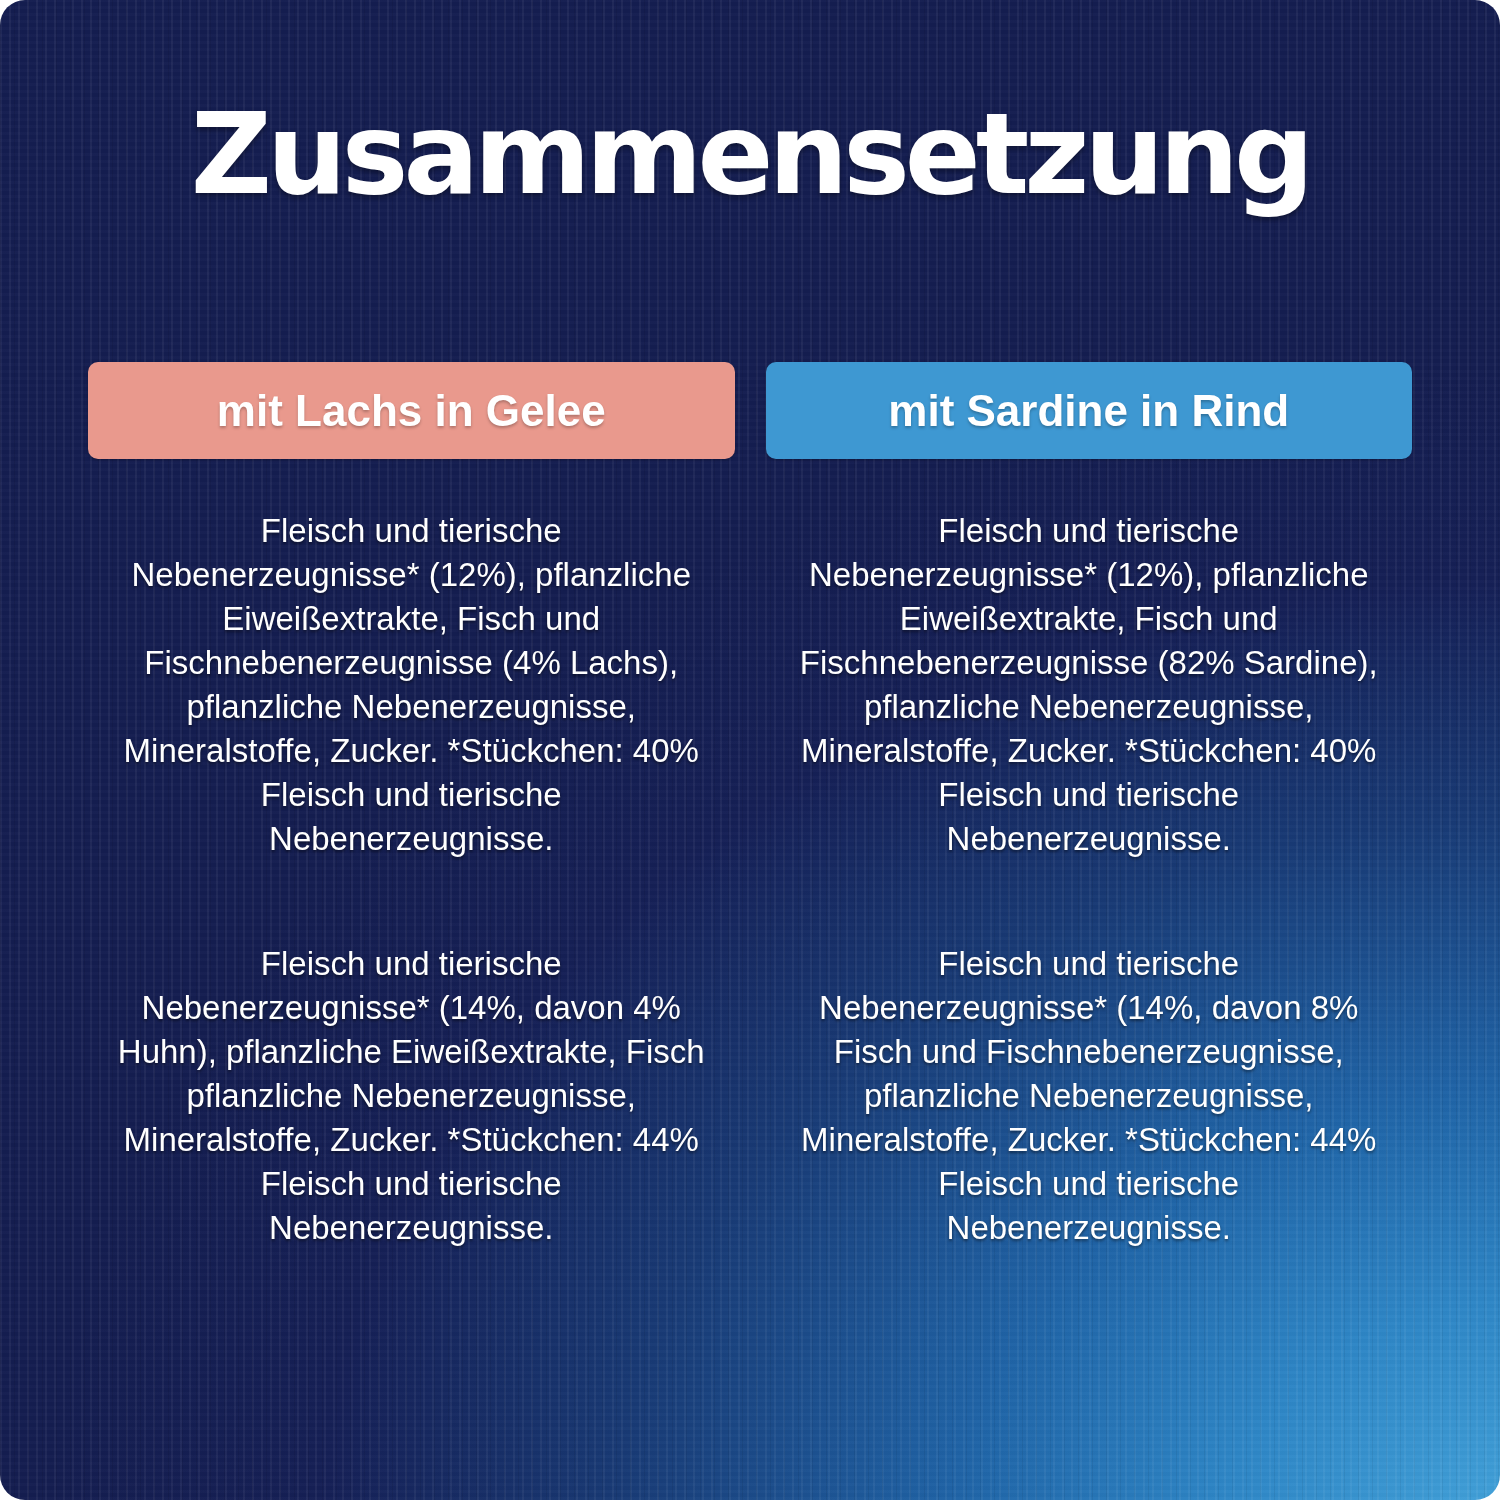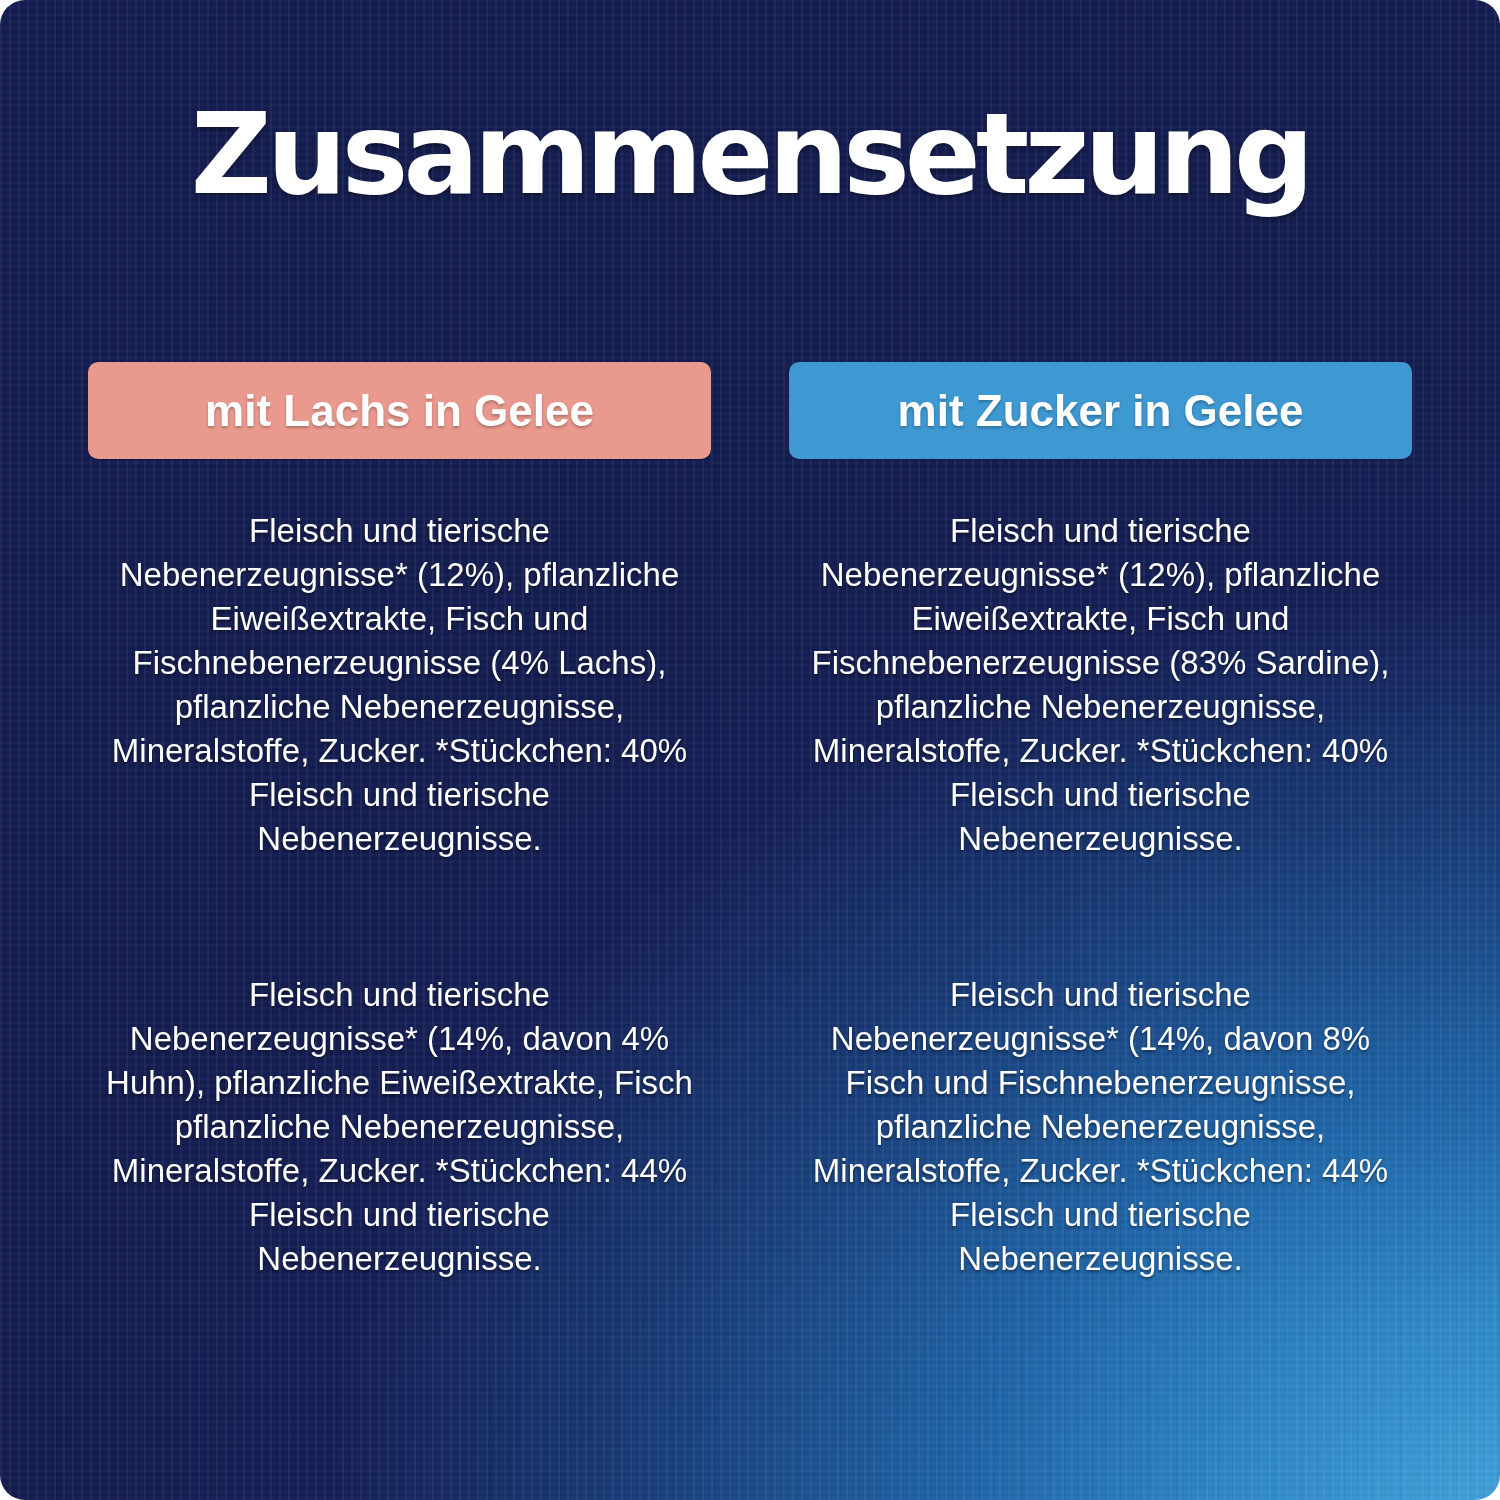--- a/index.html
+++ b/index.html
@@ -41,20 +41,21 @@
     letter-spacing:-5px;
     text-shadow:0 3px 5px rgba(0,0,0,0.35);
   }
   .grid{
     position:relative;
     margin:138px 88px 16px 88px;
     display:grid;
     grid-template-columns:1fr 1fr;
     column-gap:78px;
     row-gap:62px;
+    gap:31px;
   }
   .card{display:flex;flex-direction:column;}
   .badge{
     height:97px;
     border-radius:10px;
     display:flex;align-items:center;justify-content:center;
     font-weight:700;
     font-size:44px;
     color:#ffffff;
     text-shadow:0 2px 3px rgba(0,0,0,0.25);
@@ -85,26 +86,26 @@
           <div>Eiweißextrakte, Fisch und</div>
           <div>Fischnebenerzeugnisse (4% Lachs),</div>
           <div>pflanzliche Nebenerzeugnisse,</div>
           <div>Mineralstoffe, Zucker. *Stückchen: 40%</div>
           <div>Fleisch und tierische</div>
           <div>Nebenerzeugnisse.</div>
         </div>
     </div>
 
     <div class="card">
-      <div class="badge" style="background-color: rgb(62, 152, 210);">mit Zucker in Gelee</div>
+      <div class="badge" style="background-color: rgb(62, 152, 210);">mit Sardine in Rind</div>
       <div class="ingredients">
           <div>Fleisch und tierische</div>
           <div>Nebenerzeugnisse* (12%), pflanzliche</div>
           <div>Eiweißextrakte, Fisch und</div>
-          <div>Fischnebenerzeugnisse (83% Sardine),</div>
+          <div>Fischnebenerzeugnisse (82% Sardine),</div>
           <div>pflanzliche Nebenerzeugnisse,</div>
           <div>Mineralstoffe, Zucker. *Stückchen: 40%</div>
           <div>Fleisch und tierische</div>
           <div>Nebenerzeugnisse.</div>
         </div>
     </div>
 
     <div class="card">
       <div class="ingredients">
           <div>Fleisch und tierische</div>

